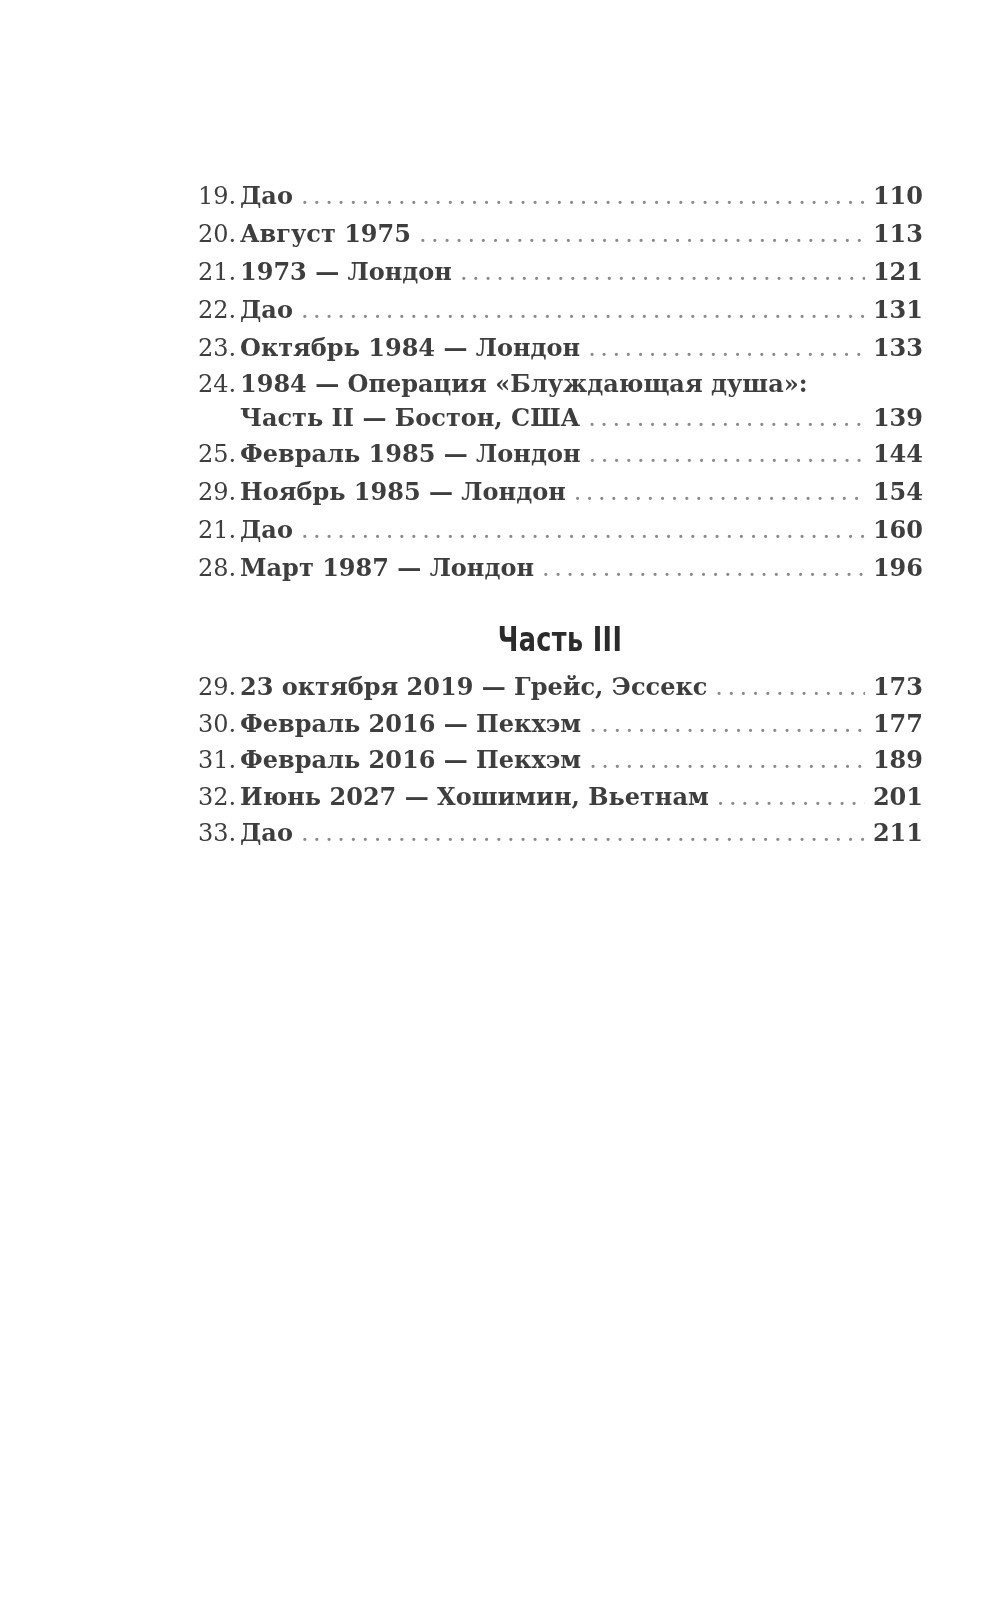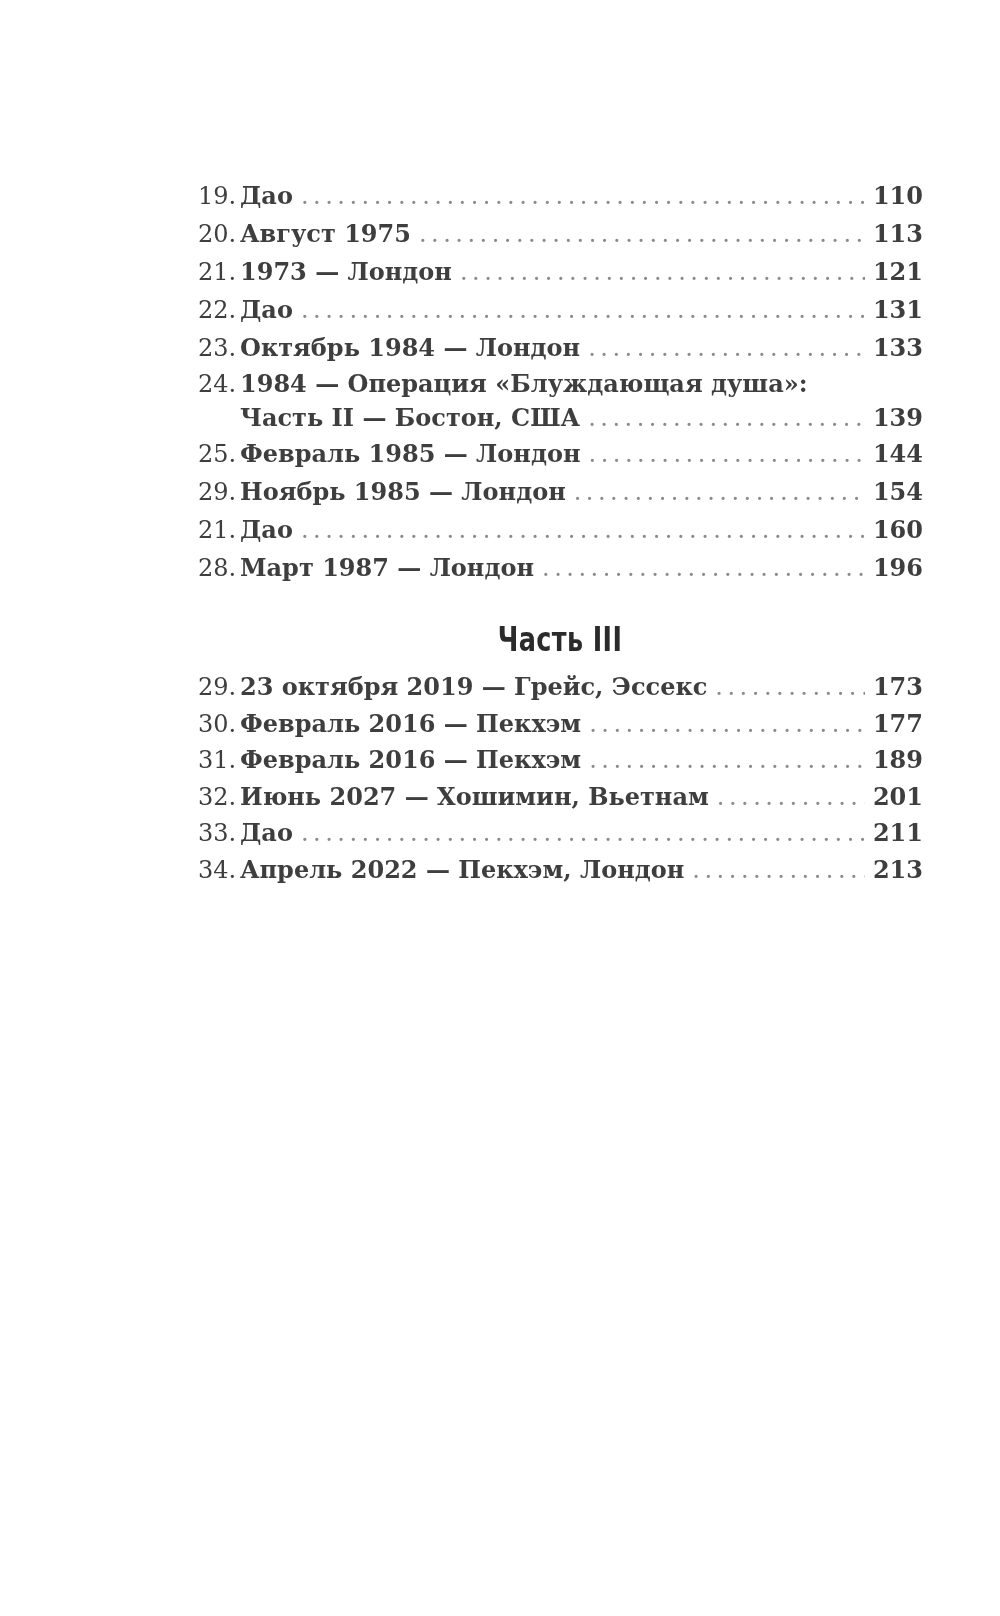--- a/index.html
+++ b/index.html
@@ -182,21 +182,15 @@
           <span class="toc-title">Июнь 2027 — Хошимин, Вьетнам</span>
           <span class="leader"></span>
           <span class="pagenum">201</span>
         </div>
         <div class="toc-row">
           <span class="toc-num">33.</span>
           <span class="toc-title">Дао</span>
           <span class="leader"></span>
           <span class="pagenum">211</span>
         </div>
-        <div class="toc-row">
-          <span class="toc-num">34.</span>
-          <span class="toc-title">Апрель 2022 — Пекхэм, Лондон</span>
-          <span class="leader"></span>
-          <span class="pagenum">213</span>
-        </div>
       </div>
     </div>
 </div>
 
 </body></html>

